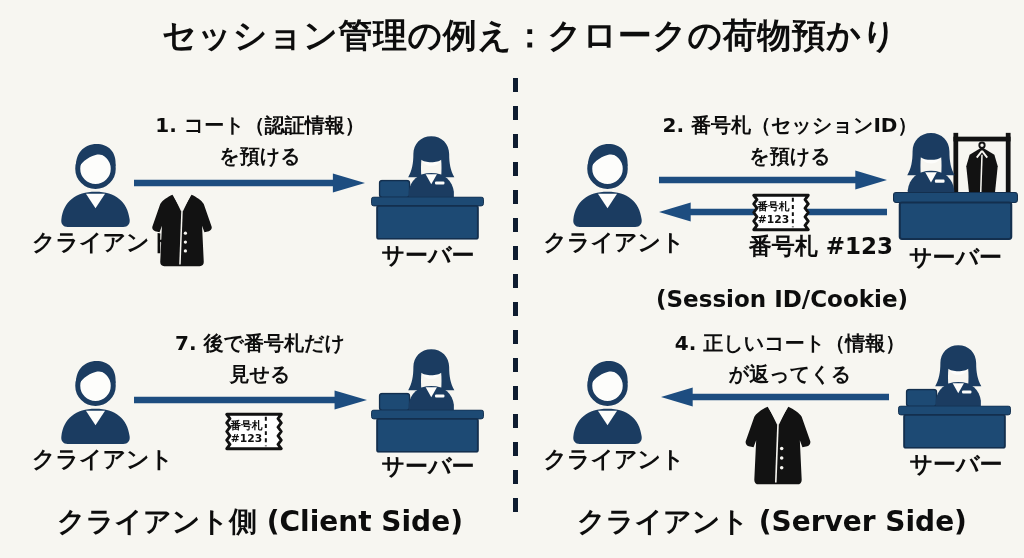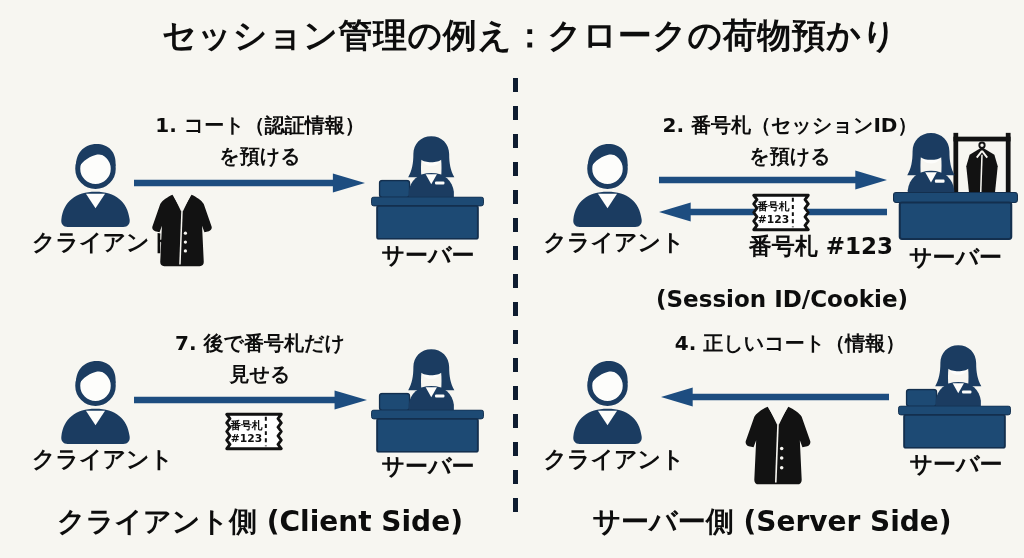--- a/index.html
+++ b/index.html
@@ -202,34 +202,35 @@
   </svg>
   <svg class="server-svg" id="q3-server" viewBox="0 0 120 110">
     <use href="#sym-register" x="8" y="46" width="34" height="20"></use>
     <use href="#sym-clerk" x="34" y="-1" width="60" height="66"></use>
     <use href="#sym-desk" x="0" y="64" width="120" height="46"></use>
   </svg>
   <div class="entity-label" id="q3-server-label">サーバー</div>
 
   <div class="step" id="q4-step">
     <div>4. 正しいコート（情報）</div>
+    <div>が返ってくる</div>
   </div>
   <svg class="person" id="q4-client">
       <use href="#sym-person"></use>
     </svg>
   <div class="entity-label" id="q4-client-label">クライアント</div>
   <svg class="arrow" id="q4-arrow">
       <use href="#sym-arrow"></use>
     </svg>
   <svg class="coat" id="q4-coat" viewBox="0 0 100 112">
       <use href="#sym-coat"></use>
     </svg>
   <svg class="server-svg" id="q4-server" viewBox="0 0 120 110">
     <use href="#sym-register" x="8" y="46" width="34" height="20"></use>
     <use href="#sym-clerk" x="34" y="-1" width="60" height="66"></use>
     <use href="#sym-desk" x="0" y="64" width="120" height="46"></use>
   </svg>
   <div class="entity-label" id="q4-server-label">サーバー</div>
 
   <div class="footer-label" id="footer-client">クライアント側 (Client Side)</div>
-  <div class="footer-label" id="footer-server">サーバー側 (Server Side)</div>
+  <div class="footer-label" id="footer-server">クライアント (Server Side)</div>
 
 </div>
 
 </body></html>

